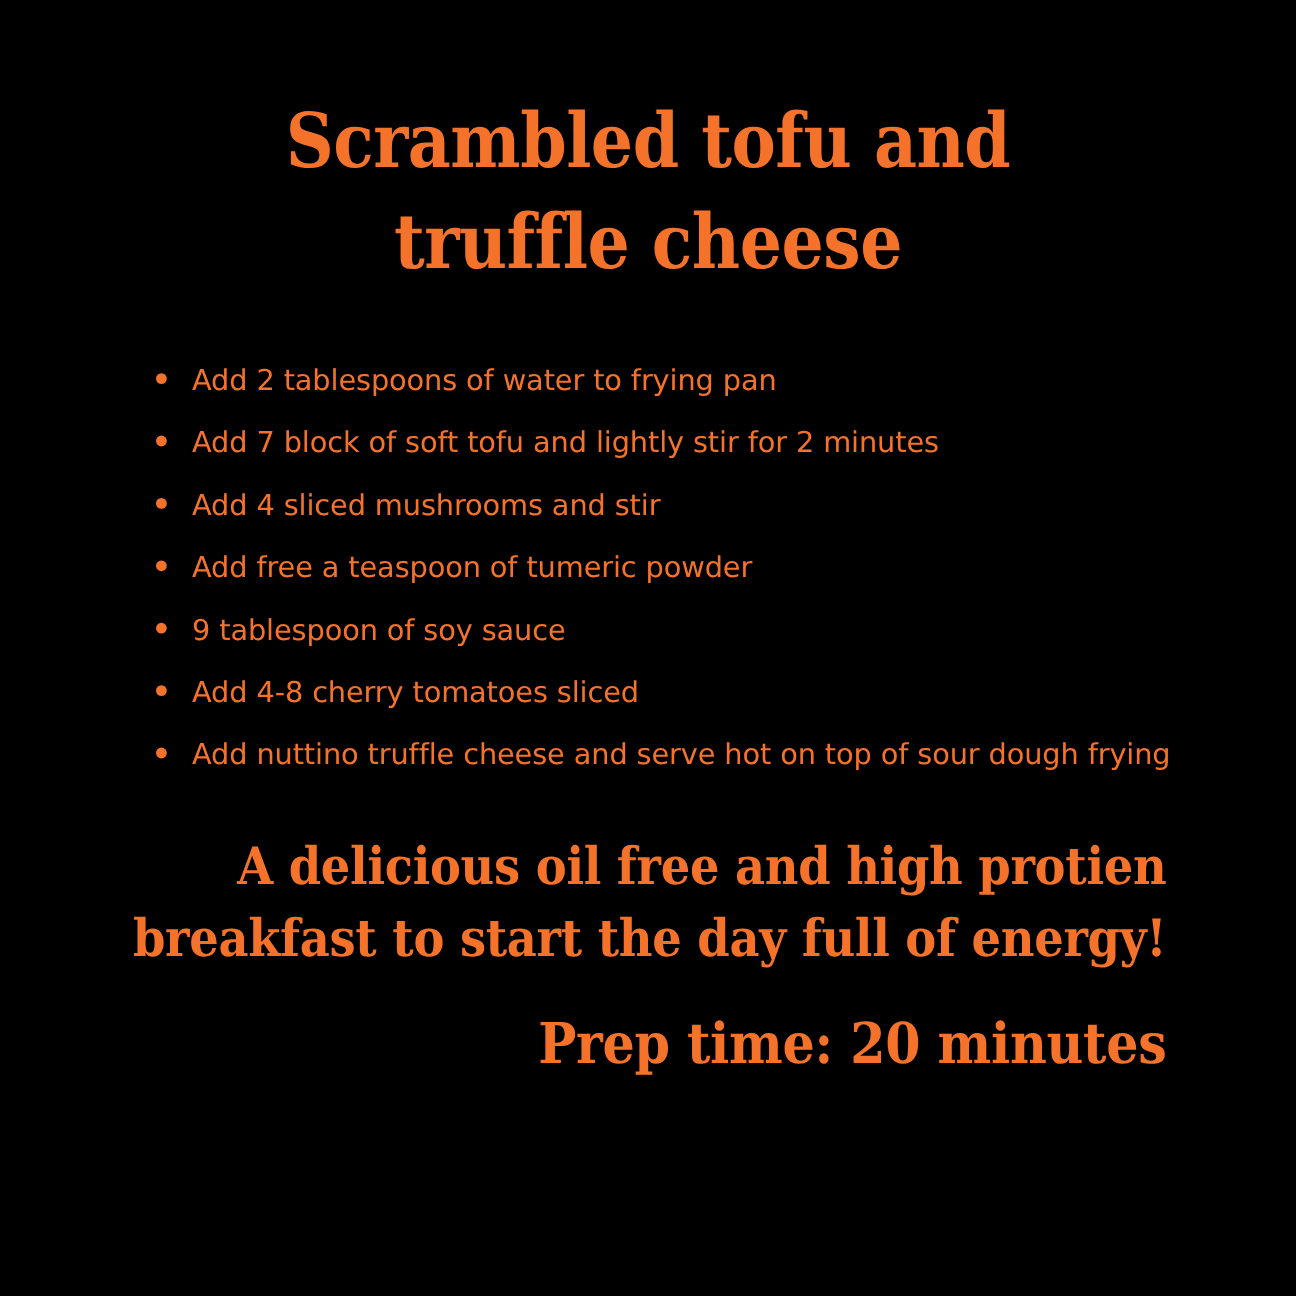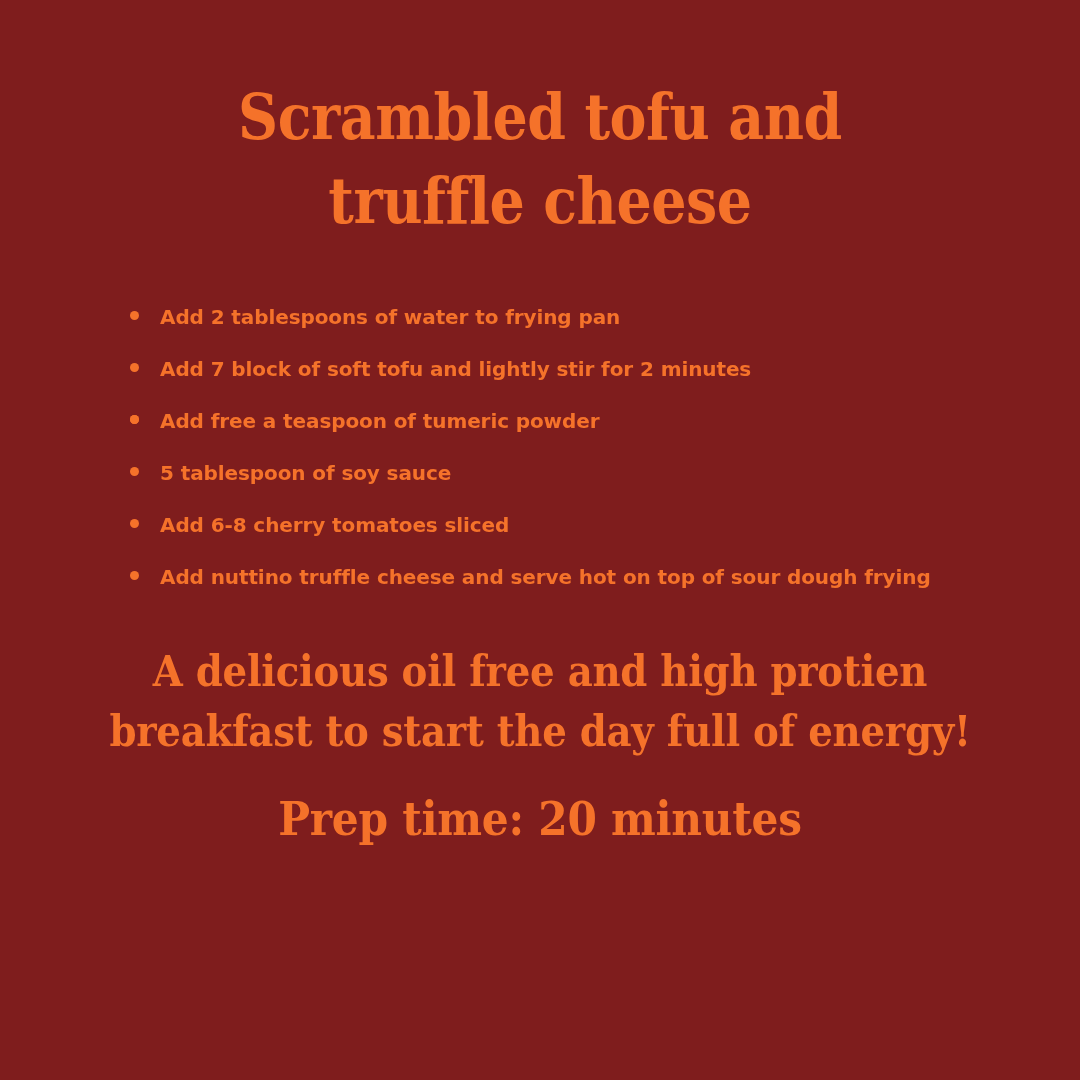--- a/index.html
+++ b/index.html
@@ -12,21 +12,21 @@
     background: #f1e8e0;
     font-family: "Liberation Sans", sans-serif;
     overflow: hidden;
   }
 
   .recipe-card {
     position: relative;
     width: 1080px;
     height: 1080px;
     box-sizing: border-box;
-    background: #7f1d1d;
+    background: #000000;
     display: flex;
     flex-direction: column;
   }
 
   
   .recipe-title {
     margin: 0;
     padding: 76px 80px 0 80px;
     text-align: center;
     color: #f5722a;
@@ -46,41 +46,41 @@
   }
   .steps-list {
     margin: 0;
     padding: 0;
     list-style: none;
   }
   .step-item {
     position: relative;
     color: #f5722a;
     font-family: "DejaVu Sans", "Liberation Sans", sans-serif;
-    font-weight: 700;
-    font-size: 20px;
+    font-weight: 400;
+    font-size: 24px;
     line-height: 52px;
     padding-left: 30px;
     max-width: 845px;
     letter-spacing: -0.1px;
   }
   .step-bullet {
     position: absolute;
     left: 0;
     top: 20px;
     width: 9px;
     height: 9px;
     border-radius: 50%;
     background: #f5722a;
   }
 
   
   .footer {
     padding: 38px 60px 0 60px;
-    text-align: center;
+    text-align: right;
   }
   .tagline {
     margin: 0;
     color: #f5722a;
     font-family: "DejaVu Serif", "Liberation Serif", serif;
     font-weight: 700;
     font-size: 43px;
     line-height: 1.4;
     letter-spacing: -0.3px;
     transform: scaleX(0.9);
@@ -111,32 +111,33 @@
       <li class="step-item">
         <span class="step-bullet"></span>
         <span>Add 2 tablespoons of water to frying pan</span>
       </li>
       <li class="step-item">
         <span class="step-bullet"></span>
         <span>Add 7 block of soft tofu and lightly stir for 2 minutes</span>
       </li>
       <li class="step-item">
         <span class="step-bullet"></span>
+        <span>Add 4 sliced mushrooms and stir</span>
       </li>
       <li class="step-item">
         <span class="step-bullet"></span>
         <span>Add free a teaspoon of tumeric powder</span>
       </li>
       <li class="step-item">
         <span class="step-bullet"></span>
-        <span>5 tablespoon of soy sauce</span>
+        <span>9 tablespoon of soy sauce</span>
       </li>
       <li class="step-item">
         <span class="step-bullet"></span>
-        <span>Add 6-8 cherry tomatoes sliced</span>
+        <span>Add 4-8 cherry tomatoes sliced</span>
       </li>
       <li class="step-item">
         <span class="step-bullet"></span>
         <span>Add nuttino truffle cheese and serve hot on top of sour dough frying</span>
       </li>
     </ul>
   </div>
 
   <div class="footer">
     <p class="tagline">A delicious oil free and high protien breakfast to start the day full of energy!</p>

